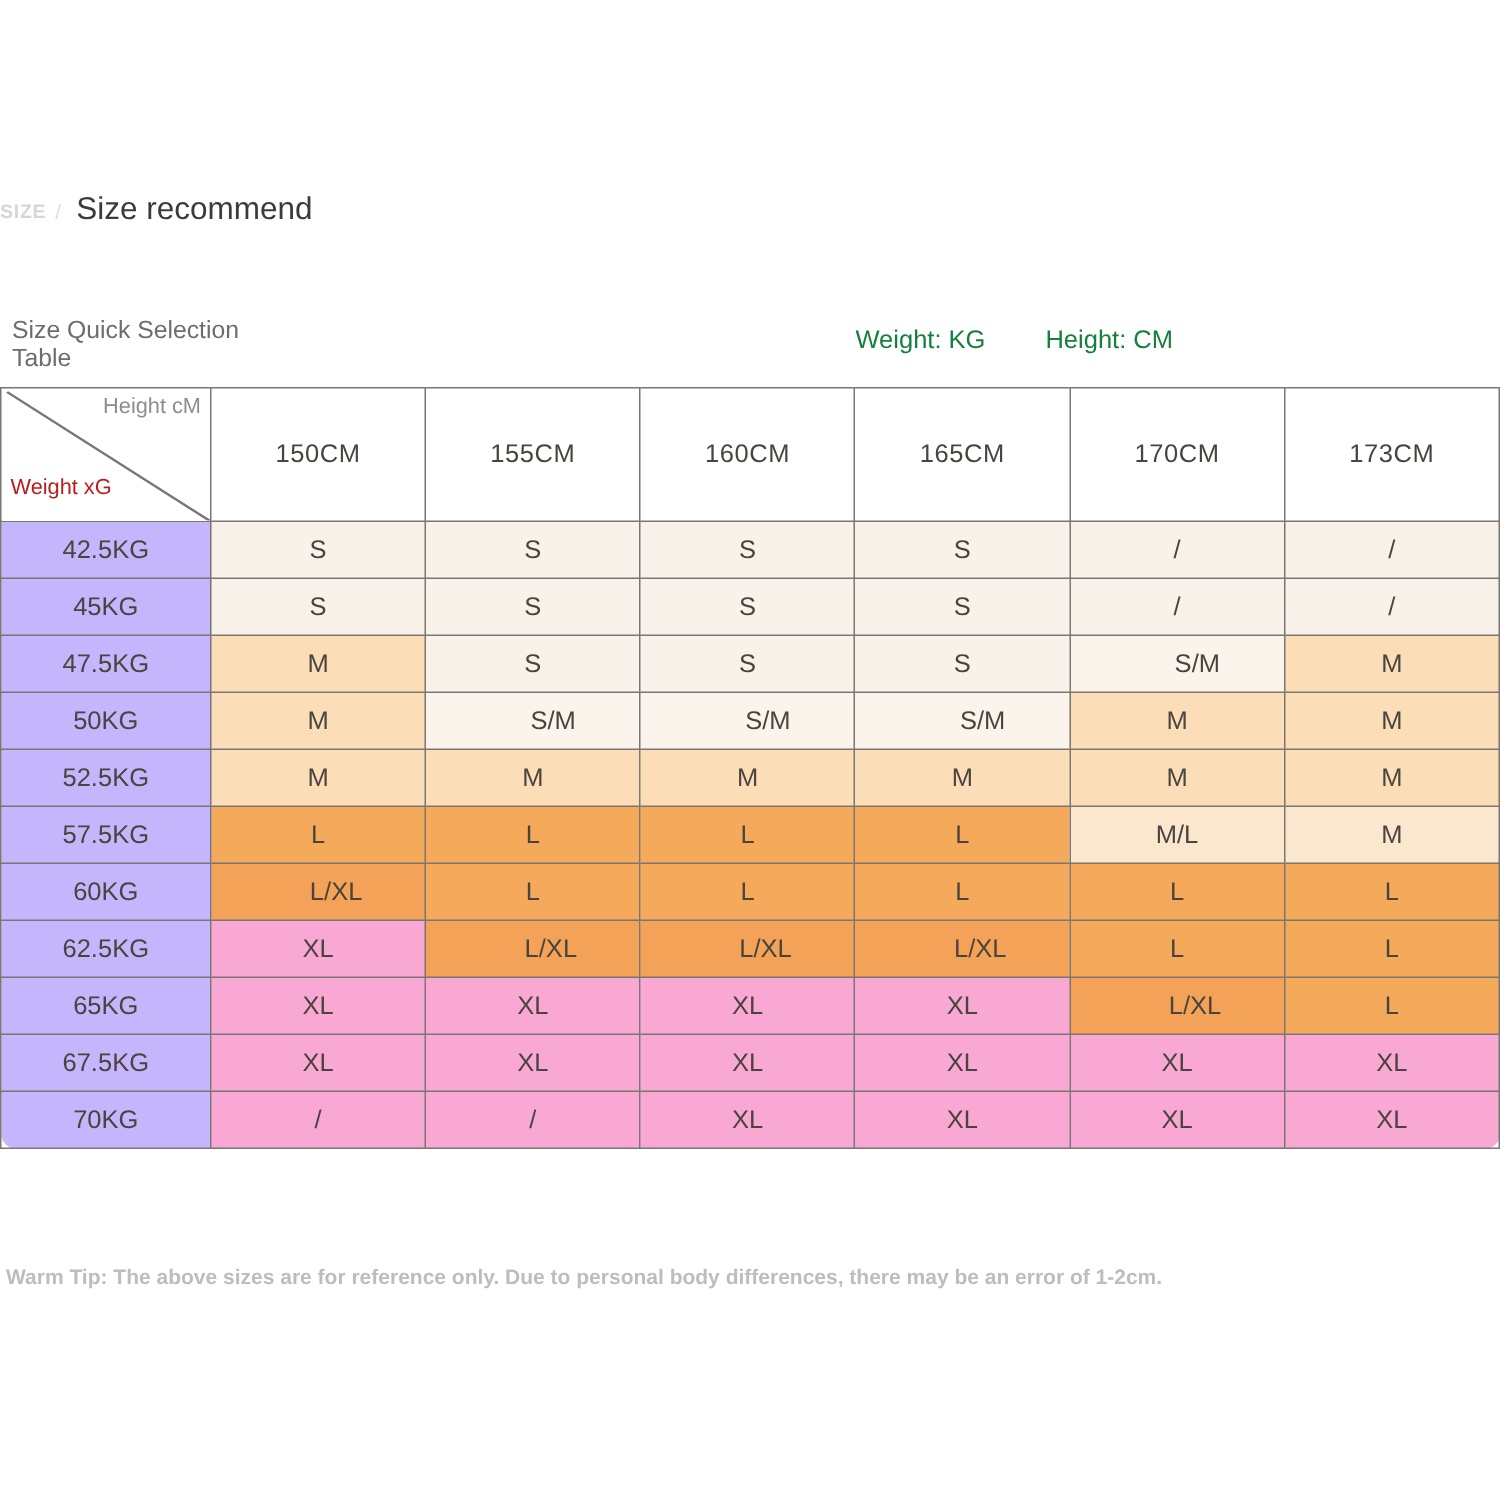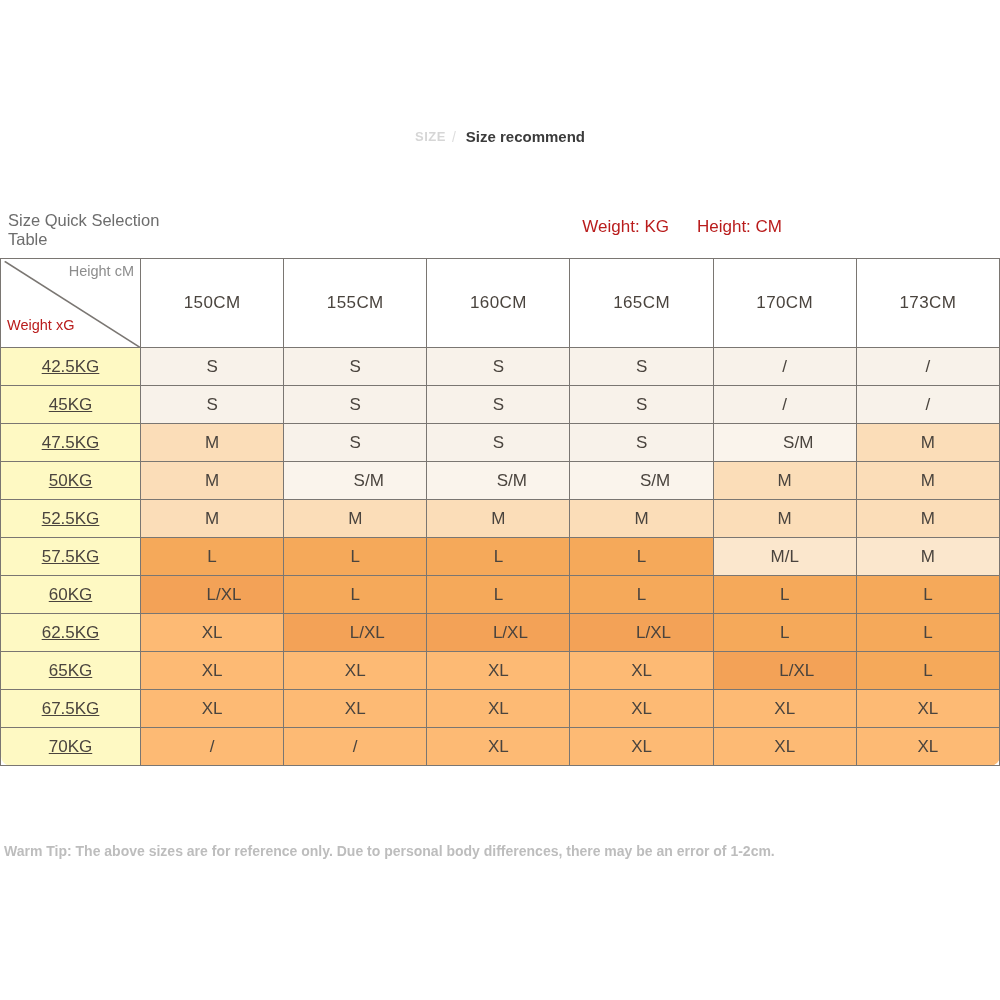--- a/index.html
+++ b/index.html
@@ -20,39 +20,38 @@
   }
 
   
   .top-heading {
     position: absolute;
     top: 128px;
     left: 0;
     width: 1000px;
     display: flex;
     align-items: baseline;
-    justify-content: center;
     gap: 10px;
   }
   .size-tag {
     font-size: 13px;
     letter-spacing: 0.5px;
     color: #d6d6d6;
     font-weight: 700;
     transform: translateY(-1px);
   }
   .size-tag-slash {
     font-size: 14px;
     color: #dedede;
     margin-left: -4px;
   }
   .recommend-title {
-    font-size: 15px;
+    font-size: 21px;
     color: #3b3b3b;
-    font-weight: 700;
+    font-weight: 400;
   }
 
   
   .subheader {
     position: absolute;
     top: 205px;
     left: 0;
     width: 792px;
     height: 48px;
     text-decoration: underline;
@@ -65,23 +64,23 @@
     font-size: 16.5px;
     line-height: 19px;
     color: #6d6d6d;
     font-weight: 400;
   }
   .units {
     position: absolute;
     right: 10px;
     top: 12px;
     display: flex;
-    gap: 28px;
+    gap: 40px;
     font-size: 17px;
-    color: #b91c1c;
+    color: #15803d;
     font-weight: 400;
   }
 
   
   .table-wrap {
     position: absolute;
     left: 0;
     top: 258px;
     width: 1000px;
     height: 545px;
@@ -134,39 +133,38 @@
     font-size: 22px;
     color: #3a3632;
     letter-spacing: 0.4px;
   }
   td.colhead.last { border-top-right-radius: 10px; margin-left: 44px; }
 
   
   td.rowhead {
     width: 140px;
     height: 38px;
-    background: #fef9c3;
+    background: #c4b5fd;
     font-size: 18px;
     color: #4a443e;
-    text-decoration: underline;
   }
   td.rowhead.lastrow { border-bottom-left-radius: 10px; }
 
   
   td.cell { height: 38px; font-size: 17px; }
   td.cell.lastcol.lastrow { border-bottom-right-radius: 10px; }
 
   
   .lvl-s   { background: #f8f2ea; }
   .lvl-sm  { background: #faf4ec; padding-left: 27px; }
   .lvl-m   { background: #fbddb8; }
   .lvl-ml  { background: #fbe7cd; }
   .lvl-l   { background: #f5a95a; }
   .lvl-lxl { background: #f3a257; padding-left: 24px; }
-  .lvl-xl  { background: #fdba74; margin-top: 36px; }
+  .lvl-xl  { background: #f9a8d4; margin-top: 36px; }
 
   
   .warm-tip {
     position: absolute;
     left: 4px;
     top: 843px;
     font-size: 14px;
     color: #bdbdbd;
     font-weight: 700;
   }

